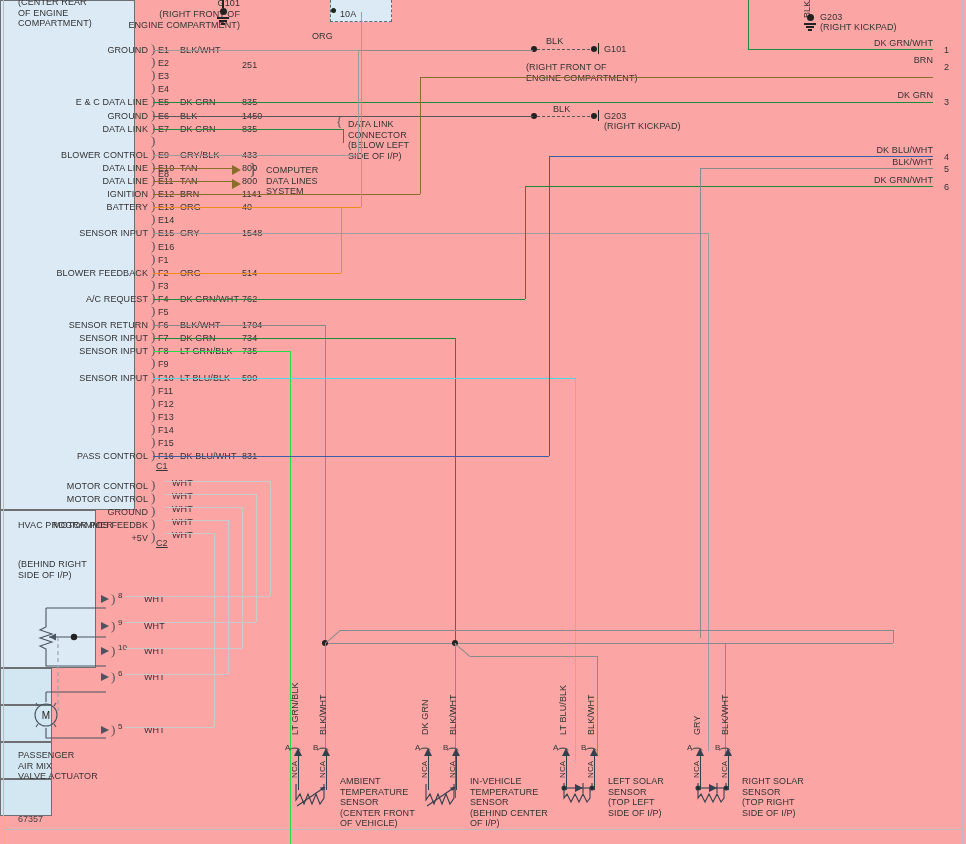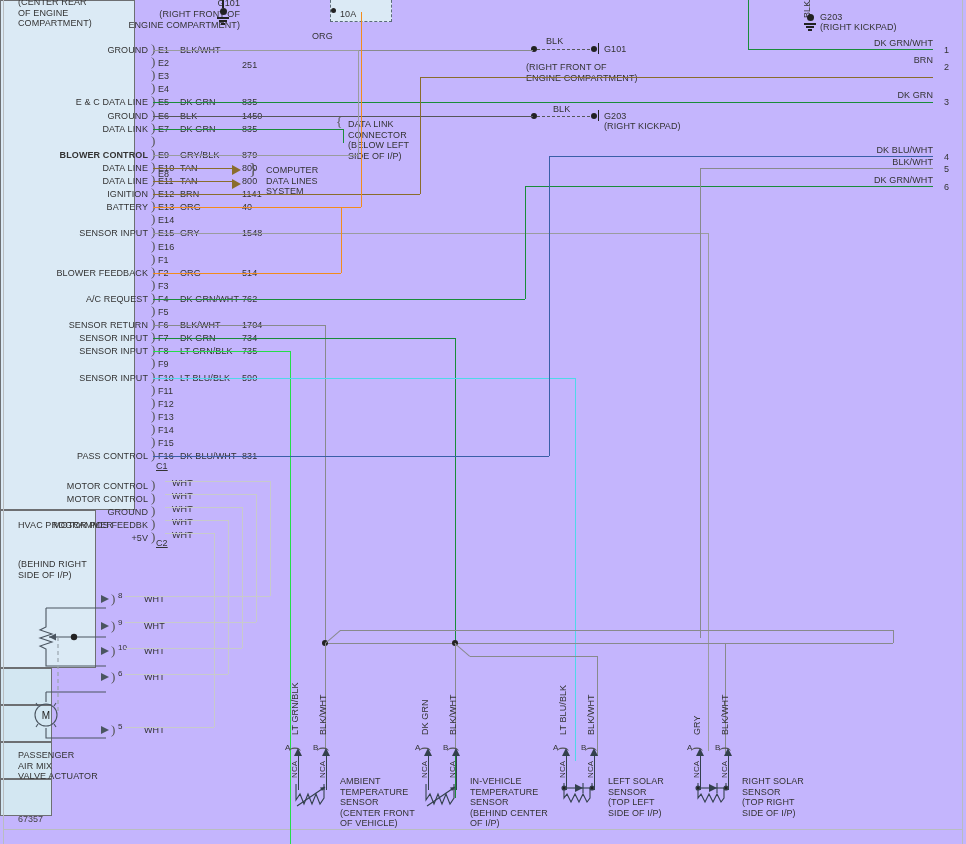--- a/index.html
+++ b/index.html
@@ -1,17 +1,17 @@
 <!DOCTYPE html>
 <html><head>
 <meta charset="utf-8">
 <style>
   html,body{margin:0;padding:0;background:#fff;}
   body{font-family:"Liberation Sans",sans-serif;}
-  #stage{position:relative;width:966px;height:844px;background:#c4b5fd;overflow:hidden;}
+  #stage{position:relative;width:966px;height:844px;background:#fca5a5;overflow:hidden;}
   .lbl{position:absolute;font-size:9px;color:#333;line-height:10.5px;white-space:pre;letter-spacing:.1px;}
   .lbl.r{text-align:right;}
   .vlbl{position:absolute;font-size:9px;color:#333;white-space:nowrap;
         transform-origin:0 0;transform:rotate(-90deg);letter-spacing:.1px;}
   .conn-box{background:#dbeaf5;border:1px solid #6d6f72;}
   .sens-box{background:#d3e7f2;border:1px solid #6d6f72;}
   .wire{position:absolute;}
   .h{height:0;border-top-width:1.4px;border-top-style:solid;}
   .v{width:0;border-left-width:1.4px;border-left-style:solid;}
   .dot{position:absolute;width:6px;height:6px;border-radius:50%;background:#222;}
@@ -97,25 +97,25 @@
       <div class="lbl" style="left: 158px; top: 110.5px; text-align: right;">E6</div>
       <div class="lbl" style="left: 180px; top: 110.5px;">BLK</div>
       <div class="lbl" style="left: 242px; top: 110.5px;">1450</div>
       <div class="lbl r" style="left: 10px; top: 123.6px; width: 138px;">DATA LINK</div>
       <div class="pinbr" style="left: 151px; top: 119.6px;"><span style="font-size:13px;">)</span></div>
       <div class="lbl" style="left: 158px; top: 123.6px;">E7</div>
       <div class="lbl" style="left: 180px; top: 123.6px;">DK GRN</div>
       <div class="lbl" style="left: 242px; top: 123.6px;">835</div>
       <div class="pinbr" style="left: 151px; top: 132.7px;"><span style="font-size:13px;">)</span></div>
       <div class="lbl" style="left: 158px; top: 136.7px; margin-top: 32px;">E8</div>
-      <div class="lbl r" style="left: 10px; top: 149.8px; width: 138px; font-weight: bold;">BLOWER CONTROL</div>
+      <div class="lbl r" style="left: 10px; top: 149.8px; width: 138px;">BLOWER CONTROL</div>
       <div class="pinbr" style="left: 151px; top: 145.8px;"><span style="font-size:13px;">)</span></div>
       <div class="lbl" style="left: 158px; top: 149.8px;">E9</div>
       <div class="lbl" style="left: 180px; top: 149.8px;">GRY/BLK</div>
-      <div class="lbl" style="left: 242px; top: 149.8px;">879</div>
+      <div class="lbl" style="left: 242px; top: 149.8px;">433</div>
       <div class="lbl r" style="left: 10px; top: 162.9px; width: 138px;">DATA LINE</div>
       <div class="pinbr" style="left: 151px; top: 158.9px;"><span style="font-size:13px;">)</span></div>
       <div class="lbl" style="left: 158px; top: 162.9px;">E10</div>
       <div class="lbl" style="left: 180px; top: 162.9px;">TAN</div>
       <div class="lbl" style="left: 242px; top: 162.9px;">800</div>
       <div class="lbl r" style="left: 10px; top: 176px; width: 138px;">DATA LINE</div>
       <div class="pinbr" style="left: 151px; top: 172px;"><span style="font-size:13px;">)</span></div>
       <div class="lbl" style="left: 158px; top: 176px;">E11</div>
       <div class="lbl" style="left: 180px; top: 176px;">TAN</div>
       <div class="lbl" style="left: 242px; top: 176px;">800</div>

